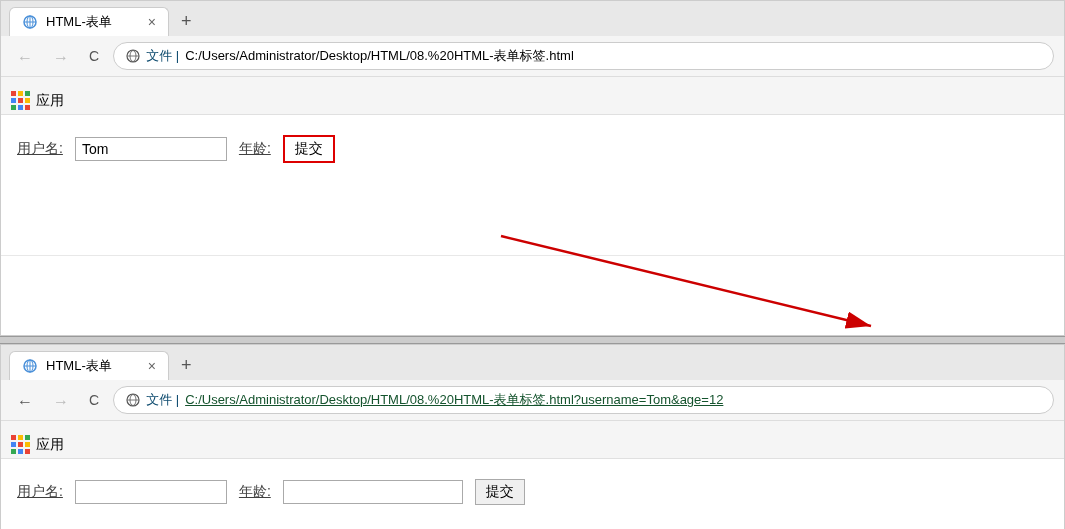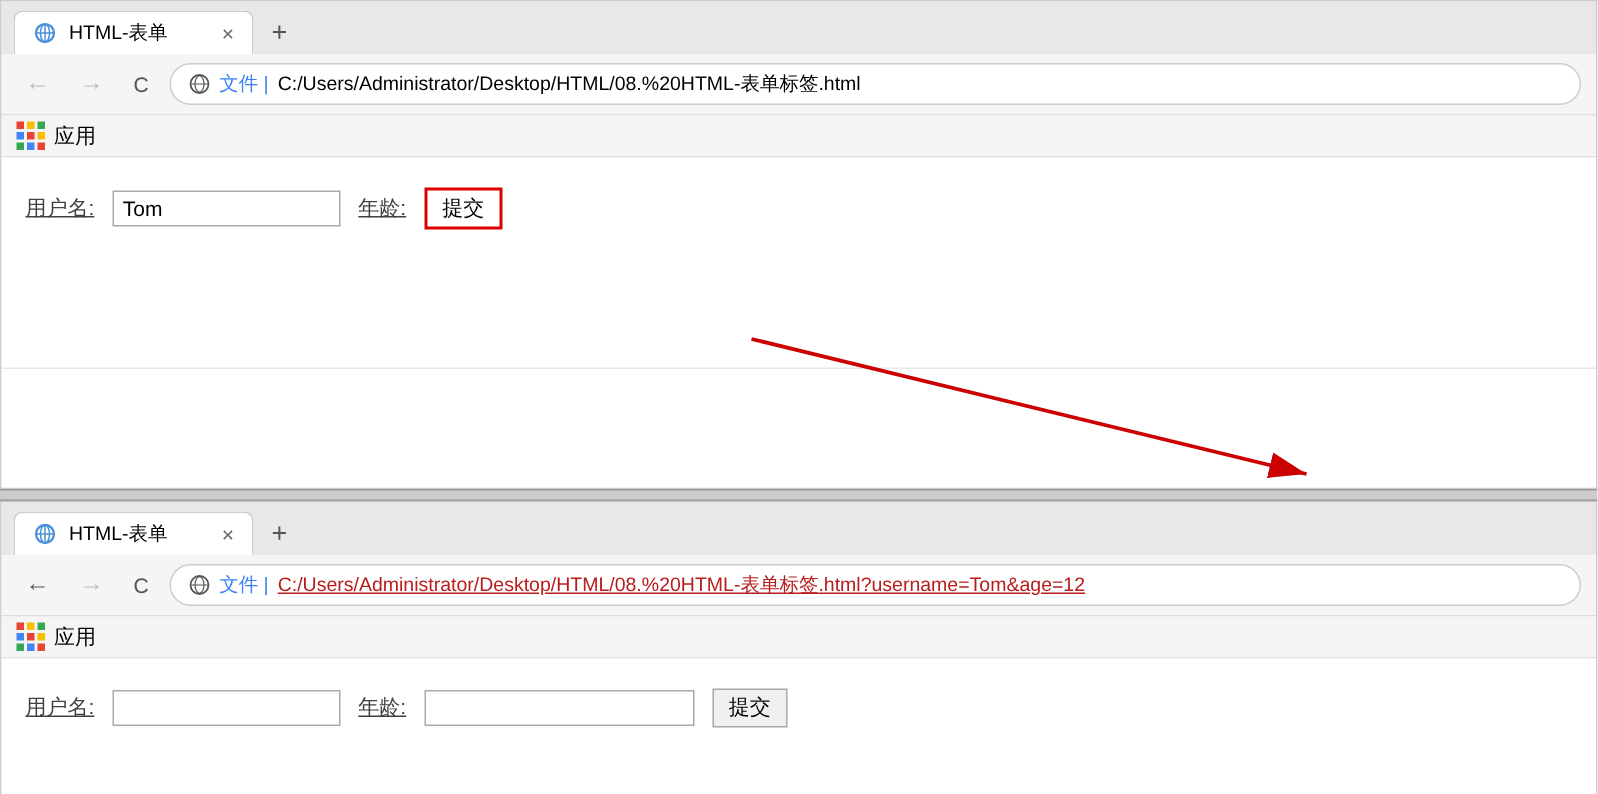--- a/index.html
+++ b/index.html
@@ -81,35 +81,36 @@
       background: #fff;
       border: 1px solid #ccc;
       border-radius: 20px;
       padding: 4px 12px;
       font-size: 13px;
       display: flex;
       align-items: center;
       gap: 6px;
     }
     .address-text {
-      color: #3b82f6;
+      color: #0c4a6e;
       font-size: 13px;
     }
     .address-highlight {
       color: #000;
     }
 
     
     .apps-bar {
       display: flex;
       align-items: center;
       padding: 4px 10px;
       background: #f5f5f5;
       border-bottom: 1px solid #e0e0e0;
       gap: 6px;
+      margin-top: 10px;
     }
     .apps-grid-icon {
       display: grid;
       grid-template-columns: repeat(3, 5px);
       grid-template-rows: repeat(3, 5px);
       gap: 2px;
     }
     .apps-dot { width: 5px; height: 5px; }
 
     
@@ -261,21 +262,21 @@
     <button class="nav-btn">←</button>
     <button class="nav-btn disabled">→</button>
     <button class="nav-btn nav-refresh">C</button>
     <div class="address-bar">
       <svg width="14" height="14" viewBox="0 0 14 14">
         <circle cx="7" cy="7" r="6" fill="none" stroke="#555" stroke-width="1.2"></circle>
         <ellipse cx="7" cy="7" rx="3" ry="5.5" fill="none" stroke="#555" stroke-width="0.8"></ellipse>
         <line x1="1.5" y1="7" x2="12.5" y2="7" stroke="#555" stroke-width="0.8"></line>
       </svg>
       <span class="address-text">文件  |  </span>
-      <span class="address-text address-highlight" style="text-decoration: underline; color: #b91c1c;">C:/Users/Administrator/Desktop/HTML/08.%20HTML-表单标签.html?username=Tom&amp;age=12</span>
+      <span class="address-text address-highlight" style="text-decoration: underline; color: #14532d;">C:/Users/Administrator/Desktop/HTML/08.%20HTML-表单标签.html?username=Tom&amp;age=12</span>
     </div>
   </div>
 
   <div class="apps-bar">
     <div class="apps-grid-icon">
       <div class="apps-dot" style="background:#ea4335"></div>
       <div class="apps-dot" style="background:#fbbc04"></div>
       <div class="apps-dot" style="background:#34a853"></div>
       <div class="apps-dot" style="background:#4285f4"></div>
       <div class="apps-dot" style="background:#ea4335"></div>

